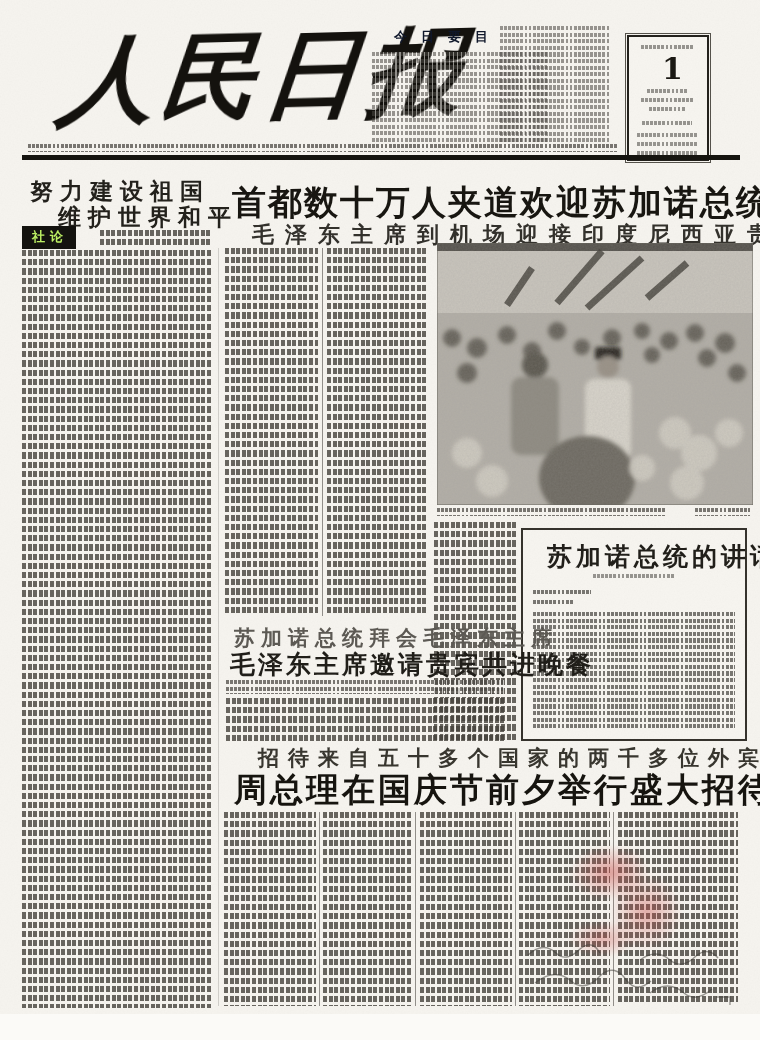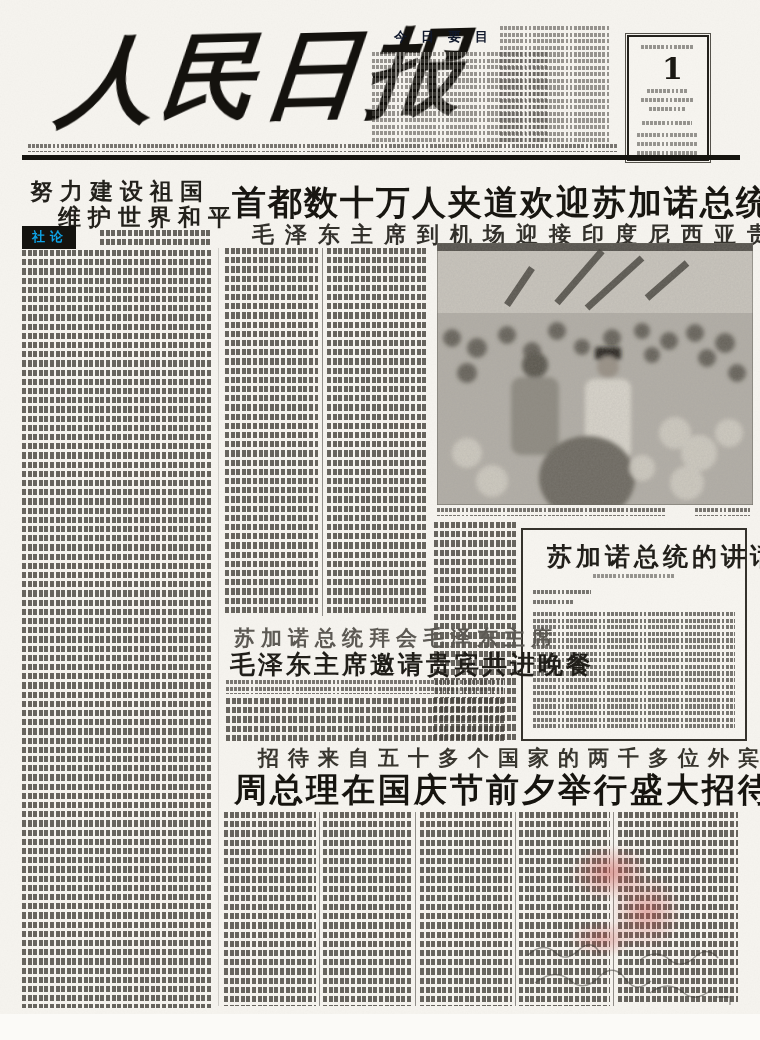--- a/index.html
+++ b/index.html
@@ -28,21 +28,21 @@
   
   .masthead{
     font-family:"DejaVu Serif",serif;font-weight:bold;font-style:italic;
     font-size:96px;line-height:1;letter-spacing:6px;color:#14120e;
     transform:skewX(-7deg) rotate(-1.5deg);white-space:nowrap;filter:blur(.3px);
   }
   
   .h-lead{font-size:34px;font-weight:bold;letter-spacing:2px;white-space:nowrap;color:#181611;filter:blur(.25px);}
   .h-sub{font-size:22px;font-weight:600;letter-spacing:11px;white-space:nowrap;color:#33312c;filter:blur(.3px);}
   .h-ed{font-size:23px;font-weight:bold;letter-spacing:7px;white-space:nowrap;color:#23211c;filter:blur(.3px);}
-  .tag-inv{background:#14130f;color:#0ea5e9;font-size:13px;font-weight:bold;letter-spacing:5px;
+  .tag-inv{background:#14130f;color:#bef264;font-size:13px;font-weight:bold;letter-spacing:5px;
     padding:2px 8px 3px 10px;white-space:nowrap;}
   .h-meet1{font-size:21px;font-weight:600;letter-spacing:6px;color:#5d5a54;white-space:nowrap;filter:blur(.35px);}
   .h-meet2{font-size:25px;font-weight:bold;letter-spacing:3px;color:#201e19;white-space:nowrap;filter:blur(.25px);}
   .h-kick{font-size:21px;font-weight:600;letter-spacing:9px;color:#38362f;white-space:nowrap;filter:blur(.3px);}
   .h-recep{font-size:33px;font-weight:bold;letter-spacing:3px;color:#16140f;white-space:nowrap;filter:blur(.25px);}
   .h-speech{font-size:25px;font-weight:bold;letter-spacing:4px;color:#211f1a;white-space:nowrap;filter:blur(.3px);}
   .h-index{font-size:13px;font-weight:bold;letter-spacing:14px;color:#0f172a;white-space:nowrap;filter:blur(.3px);}
   .daybox{border:2px solid #23211c;box-shadow:0 0 0 1px #f6f4ef,0 0 0 2px #55524b;background:#f7f5f0;}
   .daynum{font-family:"DejaVu Serif",serif;font-size:30px;font-weight:bold;color:#1a1813;}
   .seal{

